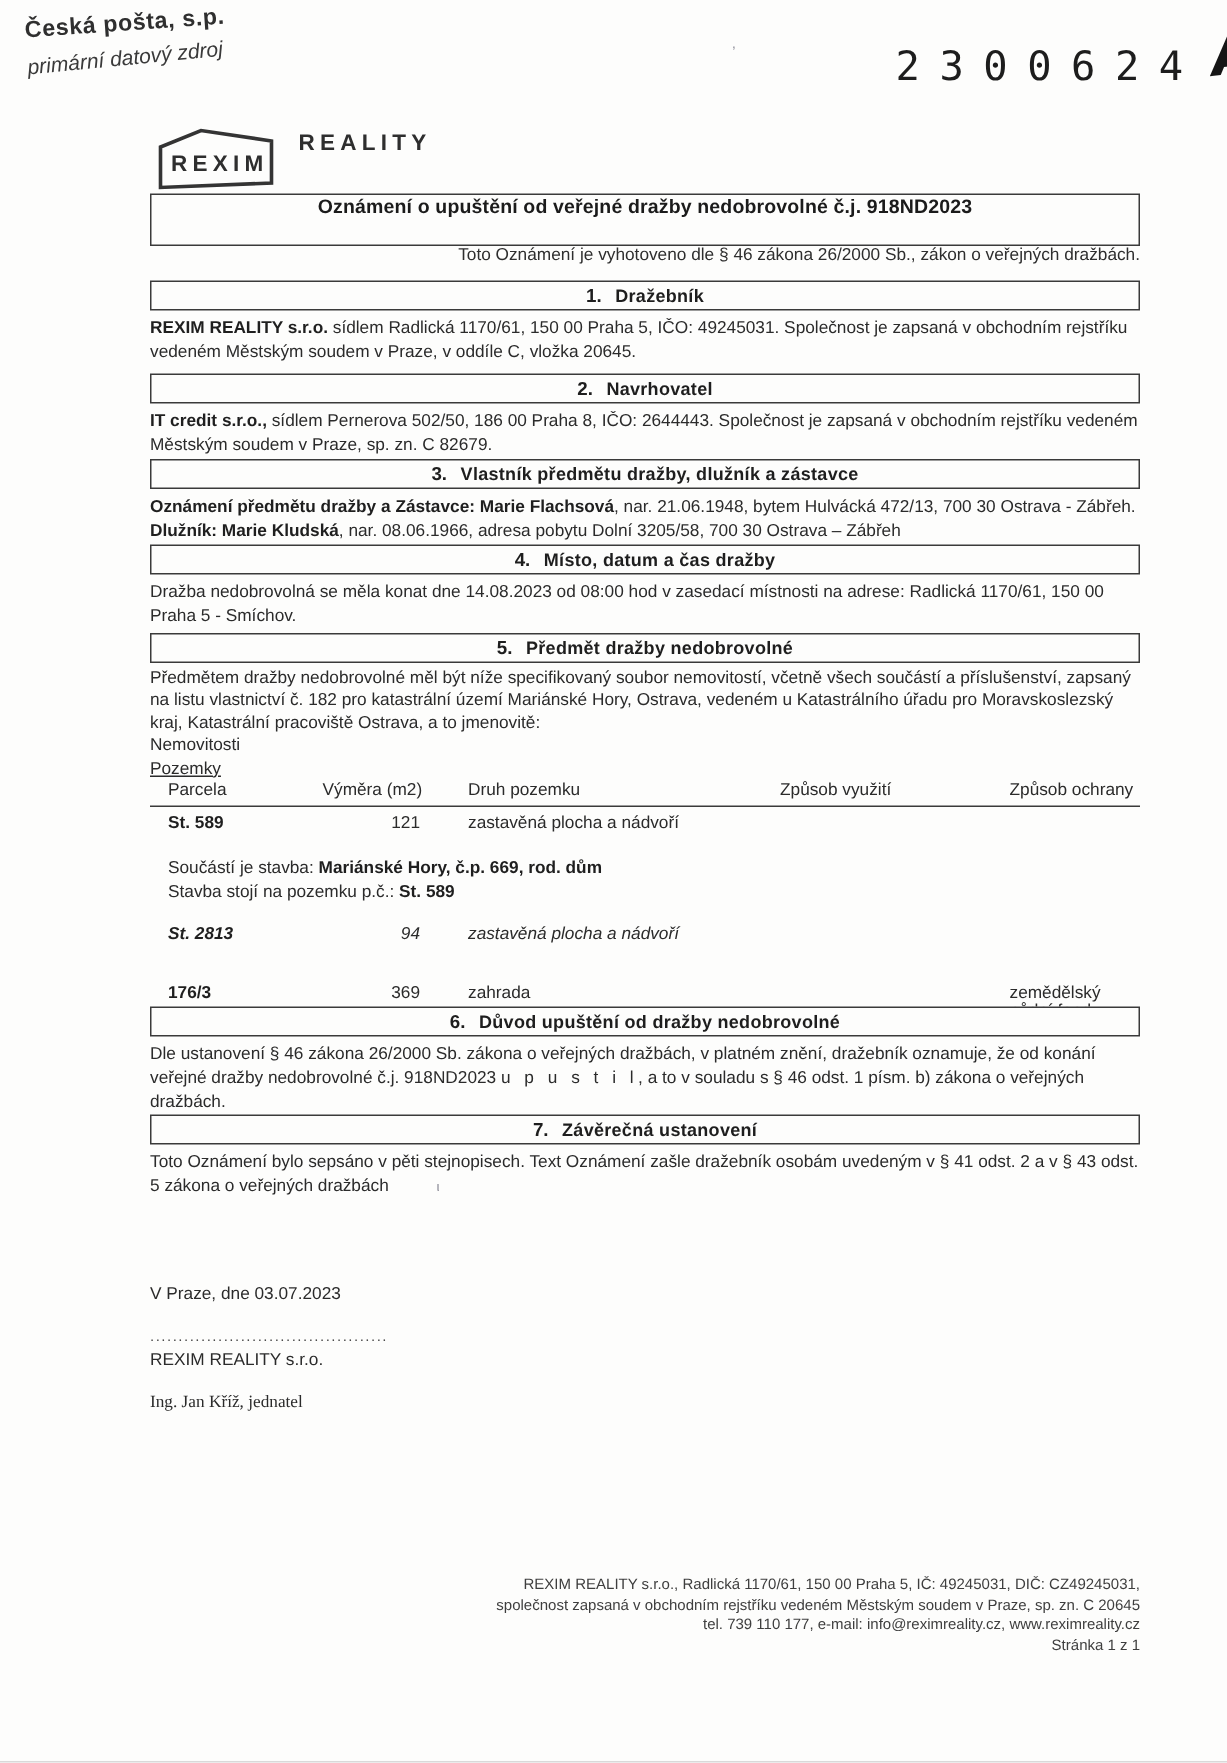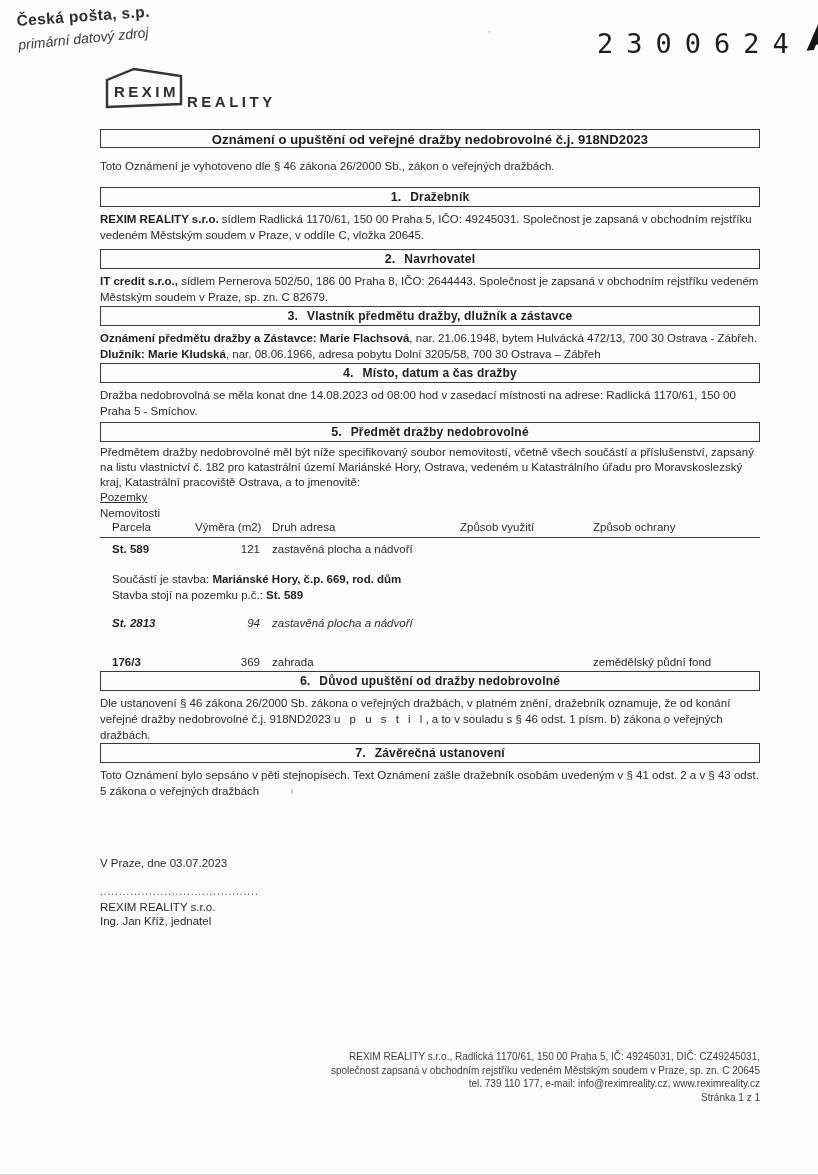--- a/index.html
+++ b/index.html
@@ -11,48 +11,48 @@
     border-bottom:1px solid #d9d9d9;
   }
   
   .postal-stamp { position:absolute; left:16px; top:12px; transform:rotate(-4deg); transform-origin:left top; color:#2f2f2f; }
   .postal-stamp .l1 { font-weight:bold; font-size:15.5px; letter-spacing:.4px; }
   .postal-stamp .l2 { font-size:14px; font-style:oblique; transform:rotate(-1.5deg); margin-top:5px; color:#3a3a3a; }
   .doc-number { position:absolute; left:597px; top:18px; white-space:nowrap; }
   .doc-number .digits { font-family:"DejaVu Sans Mono", monospace; font-size:27px; letter-spacing:13px; color:#1d1d1d;margin-top:42px; }
   .doc-number .suffix { display:inline-block; font-family:"DejaVu Sans", sans-serif; font-size:38px; font-weight:bold; font-style:italic; transform:rotate(-6deg) translateY(-4px); color:#151515; margin-left:2px; }
   
-  .logo { position:absolute; left:100px; top:64px; display:flex; align-items:flex-end; height:46px; }
+  .logo { position:absolute; left:100px; top:82px; display:flex; align-items:flex-start; height:46px;gap:12px; }
   .logo svg { display:block; }
   .logo .boxed-word { position:absolute; left:14px; top:19px; font-size:15px; font-weight:600; letter-spacing:3.5px; color:#2e2e2e; }
   .logo .rest-word { margin-left:-1px; margin-top:5px; font-size:15px; font-weight:600; letter-spacing:3.5px; color:#2e2e2e; }
   
   .abs { position:absolute; left:100px; width:660px; }
   .hdr-box { border:1.6px solid #3a3a3a; height:20px; display:flex; align-items:center; justify-content:center; background:#fdfdfc; }
   .hdr-box .num { font-weight:bold; font-size:12.5px; margin-right:9px; color:#1e1e1e; }
   .hdr-box .ttl { font-weight:bold; font-size:12px; color:#1e1e1e; letter-spacing:.2px; }
-  .title-box { border:1.5px solid #3a3a3a; height:19px; display:flex; align-items:flex-end; justify-content:center; }
+  .title-box { border:1.5px solid #3a3a3a; height:35px; display:flex; align-items:flex-start; justify-content:center; }
   .title-box .t { font-weight:bold; font-size:13px; color:#1b1b1b; letter-spacing:.1px; }
-  .subtitle { text-align:left; font-size:11.5px; margin-top:12px; color:#2e2e2e; }
+  .subtitle { text-align:right; font-size:11.5px; margin-top:0; color:#2e2e2e; }
   .body-txt { font-size:11.5px; line-height:16px; margin-top:4px; color:#2b2b2b; }
   .body-txt b, .b { font-weight:bold; color:#1f1f1f; }
   .spaced { letter-spacing:3px; }
   
   .s5-body { font-size:11.5px; line-height:15px; margin-top:3px; color:#2b2b2b; }
   .plain-line { font-size:11.5px; line-height:15.5px; color:#2b2b2b; }
   .underlined { text-decoration:underline; }
-  .grid-row { display:grid; grid-template-columns:83px 77px 188px 133px 1fr; padding-left:12px; font-size:11.5px; color:#2b2b2b; }
+  .grid-row { display:grid; grid-template-columns:83px 77px 188px 133px 1fr; padding-left:12px; font-size:11.5px; color:#2b2b2b;gap:20px; }
   .grid-head { border-bottom:1.6px solid #3a3a3a; padding-bottom:4px; }
   .grid-row .vym-val { text-align:right; padding-right:12px; }
   .note-line { padding-left:12px; font-size:11.5px; line-height:15.5px; color:#2b2b2b; }
   
   .place-date { font-size:11.5px; color:#2b2b2b;margin-top:36px; }
   .sig .dots { font-size:10px; letter-spacing:1px; color:#4a4a4a; line-height:12px; }
   .sig .co { font-size:11.5px; color:#2b2b2b; margin-top:3px; }
-  .sig .nm { font-size:11.5px; color:#2b2b2b; margin-top:2px; }
+  .sig .nm { font-size:11.5px; color:#2b2b2b; margin-top:16px;font-family:Liberation Serif, serif; }
   .footer { text-align:right; font-size:10px; line-height:13.5px; color:#3e3e3e; }
   .footer .fl { white-space:nowrap; }
   
   .speck { position:absolute; color:#8b8b97; font-size:9px; }
 </style>
 </head>
 <body>
 
 <div class="page">
 
@@ -115,27 +115,27 @@
     </div>
     <div class="body-txt">Dražba nedobrovolná se měla konat dne 14.08.2023 od 08:00 hod v zasedací místnosti na adrese: Radlická 1170/61, 150 00 Praha 5 - Smíchov.</div>
   </div>
 
   <div class="abs" style="top:422px;">
     <div class="hdr-box">
       <span class="num">5.</span>
       <span class="ttl">Předmět dražby nedobrovolné</span>
     </div>
     <div class="s5-body">Předmětem dražby nedobrovolné měl být níže specifikovaný soubor nemovitostí, včetně všech součástí a příslušenství, zapsaný na listu vlastnictví č. 182 pro katastrální území Mariánské Hory, Ostrava, vedeném u Katastrálního úřadu pro Moravskoslezský kraj, Katastrální pracoviště Ostrava, a to jmenovitě:</div>
+    <div class="plain-line">Nemovitosti</div>
     <div class="plain-line underlined">Pozemky</div>
-    <div class="plain-line">Nemovitosti</div>
 
     <div class="grid-row grid-head">
       <span>Parcela</span>
       <span>Výměra (m2)</span>
-      <span>Druh adresa</span>
+      <span>Druh pozemku</span>
       <span>Způsob využití</span>
       <span>Způsob ochrany</span>
     </div>
 
     <div class="grid-row" style="margin-top:5px;">
       <span class="b">St. 589</span>
       <span class="vym-val">121</span>
       <span>zastavěná plocha a nádvoří</span>
       <span></span>
       <span></span>

